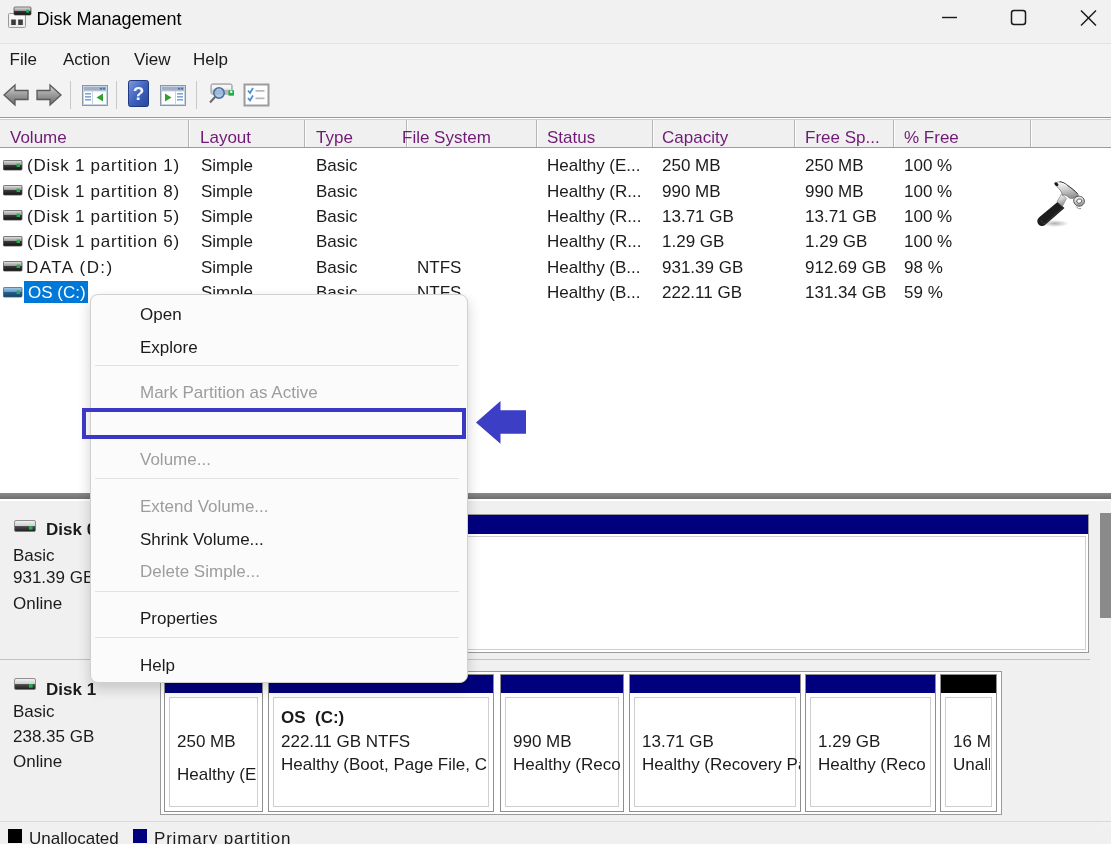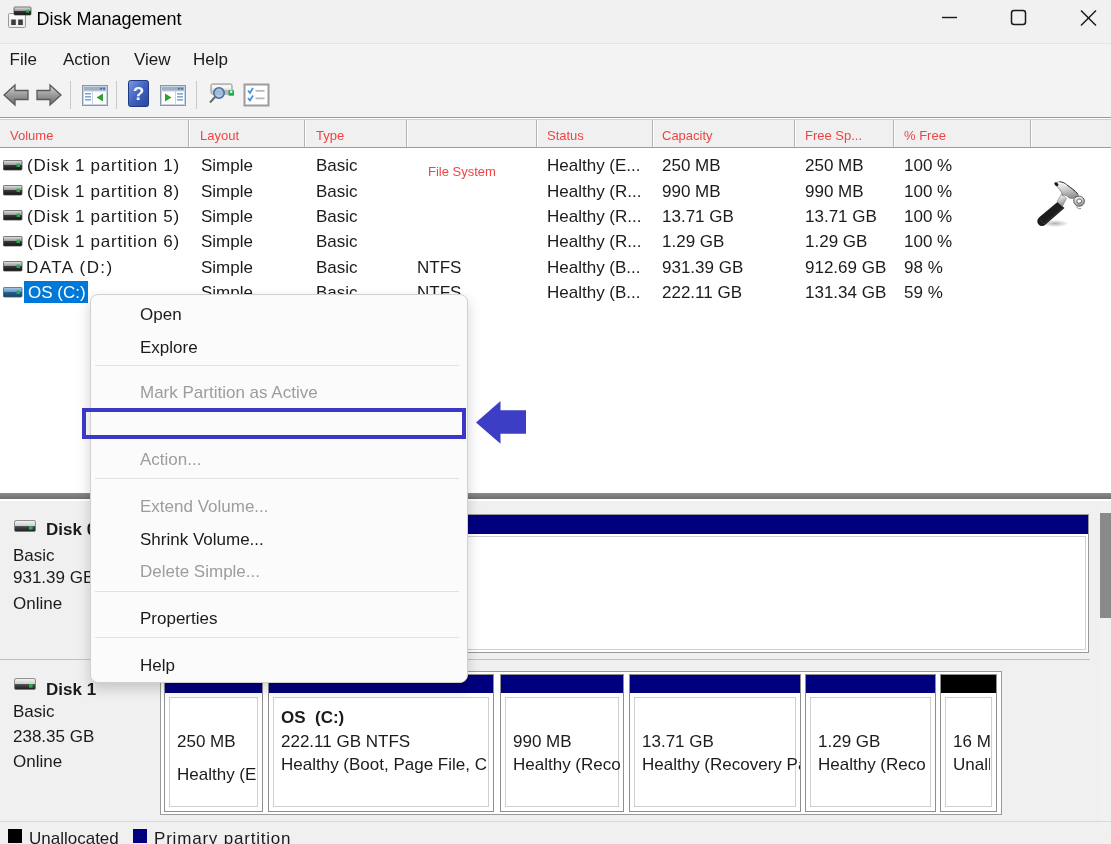--- a/index.html
+++ b/index.html
@@ -1,21 +1,21 @@
 <!DOCTYPE html>
 <html><head>
 <meta charset="utf-8">
 <style>
   html,body{margin:0;padding:0;}
   body{width:1111px;height:844px;position:relative;overflow:hidden;
        font-family:"Liberation Sans",sans-serif;color:#1b1b1b;background:#ffffff;
        -webkit-font-smoothing:antialiased;}
   .abs{position:absolute;}
   .t15{font-size:17px;line-height:1;white-space:pre;}
-  .hdr{font-size:13px;color:#ef4444;}
+  .hdr{font-size:17px;color:#701a75;}
   .gray{color:#9d9d9d;}
 </style>
 </head>
 <body>
 
 <div class="abs" style="left:0;top:0;width:1111px;height:43px;background:#f1f1f1;"></div>
 <svg class="abs" style="left:8px;top:6px;width:24px;height:23px;" viewBox="0 0 24 23">
   <rect x="0.5" y="7.5" width="17" height="14" rx="1" fill="#ededed" stroke="#9a9a9a"></rect>
   <rect x="1.5" y="8.5" width="15" height="5" fill="#fafafa"></rect>
   <rect x="3.2" y="13.5" width="4.6" height="5.5" fill="#3c3c3c"></rect>
@@ -131,21 +131,21 @@
 <div class="abs" style="left:794px;top:120px;width:1px;height:27px;background:#b4b4b4;"></div>
 <div class="abs" style="left:795px;top:120px;width:1px;height:27px;background:#fdfdfd;"></div>
 <div class="abs" style="left:893px;top:120px;width:1px;height:27px;background:#b4b4b4;"></div>
 <div class="abs" style="left:894px;top:120px;width:1px;height:27px;background:#fdfdfd;"></div>
 <div class="abs" style="left:1030px;top:120px;width:1px;height:27px;background:#b4b4b4;"></div>
 <div class="abs" style="left:1031px;top:120px;width:1px;height:27px;background:#fdfdfd;"></div>
 </div>
 <div class="abs hdr" style="left:10px;top:128px;">Volume</div>
 <div class="abs hdr" style="left:200px;top:128px;">Layout</div>
 <div class="abs hdr" style="left:316px;top:128px;">Type</div>
-<div class="abs hdr" style="left:428px;top:128px;margin-top:36px;">File System</div>
+<div class="abs hdr" style="left:402px;top:128px;">File System</div>
 <div class="abs hdr" style="left:547px;top:128px;">Status</div>
 <div class="abs hdr" style="left:662px;top:128px;">Capacity</div>
 <div class="abs hdr" style="left:805px;top:128px;">Free Sp...</div>
 <div class="abs hdr" style="left:904px;top:128px;">% Free</div>
 
 <svg style="position:absolute;width:0;height:0;">
 <defs>
 <linearGradient id="vg" x1="0" y1="0" x2="0" y2="1">
   <stop offset="0" stop-color="#e8e8e8"></stop>
         <stop offset="0.45" stop-color="#9a9a9a"></stop>
@@ -327,21 +327,21 @@
 <div class="abs" style="left:8px;top:829px;width:14px;height:14px;background:#000;"></div>
 <div class="abs t15" style="left:29px;top:829.5px;">Unallocated</div>
 <div class="abs" style="left:133px;top:829px;width:14px;height:14px;background:#00007e;"></div>
 <div class="abs t15" style="left:154px;top:829.5px;letter-spacing:0.8px;">Primary partition</div>
 
 <div id="ctxmenu" class="abs" style="left:90px;top:294px;width:378px;height:389px;background:#fbfbfb;border:1px solid #d0d0d0;border-radius:8px;box-sizing:border-box;box-shadow:0 6px 14px rgba(0,0,0,0.18);z-index:20;">
   <div class="abs t15" style="left:49px;top:11px;">Open</div>
   <div class="abs t15" style="left:49px;top:44px;">Explore</div>
   <div class="abs" style="left:4px;top:70px;width:364px;height:1px;background:#e2e2e2;"></div>
   <div class="abs t15 gray" style="left:49px;top:89px;">Mark Partition as Active</div>
-  <div class="abs t15 gray" style="left:49px;top:156px;">Action...</div>
+  <div class="abs t15 gray" style="left:49px;top:156px;">Volume...</div>
   <div class="abs" style="left:4px;top:182.5px;width:364px;height:1px;background:#e2e2e2;"></div>
   <div class="abs t15 gray" style="left:49px;top:203px;">Extend Volume...</div>
   <div class="abs t15" style="left:49px;top:236px;">Shrink Volume...</div>
   <div class="abs t15 gray" style="left:49px;top:268px;">Delete Simple...</div>
   <div class="abs" style="left:4px;top:296px;width:364px;height:1px;background:#e2e2e2;"></div>
   <div class="abs t15" style="left:49px;top:314.5px;">Properties</div>
   <div class="abs" style="left:4px;top:342px;width:364px;height:1px;background:#e2e2e2;"></div>
   <div class="abs t15" style="left:49px;top:362px;">Help</div>
 </div>
 

